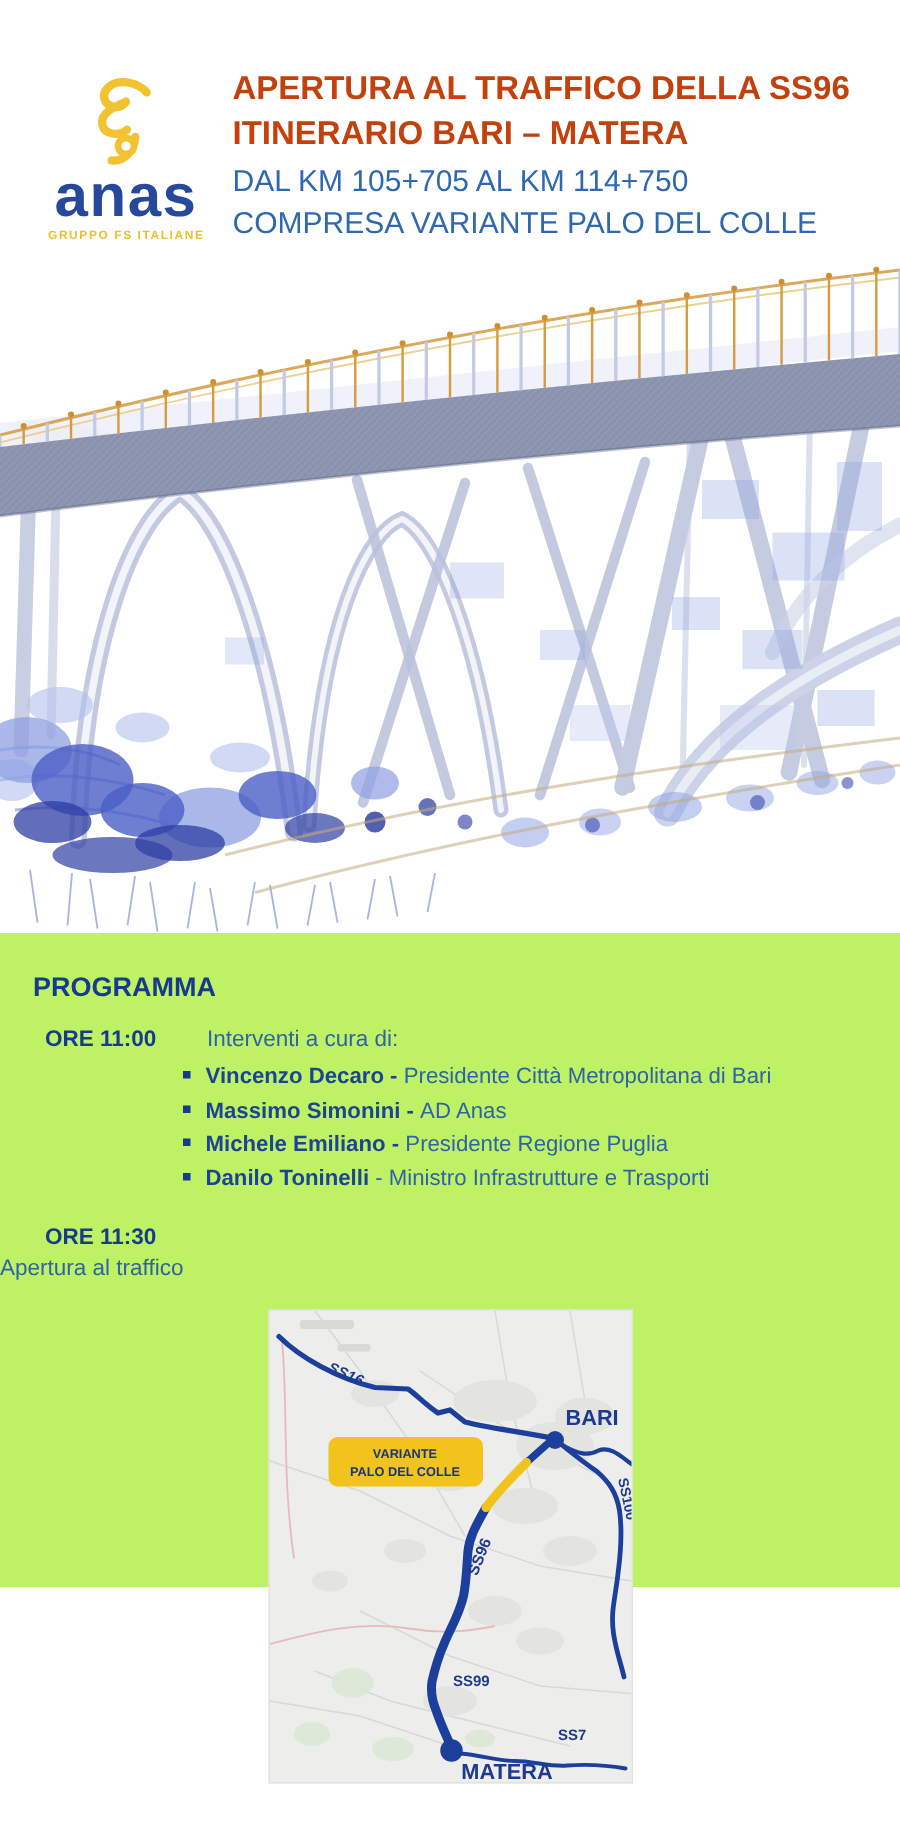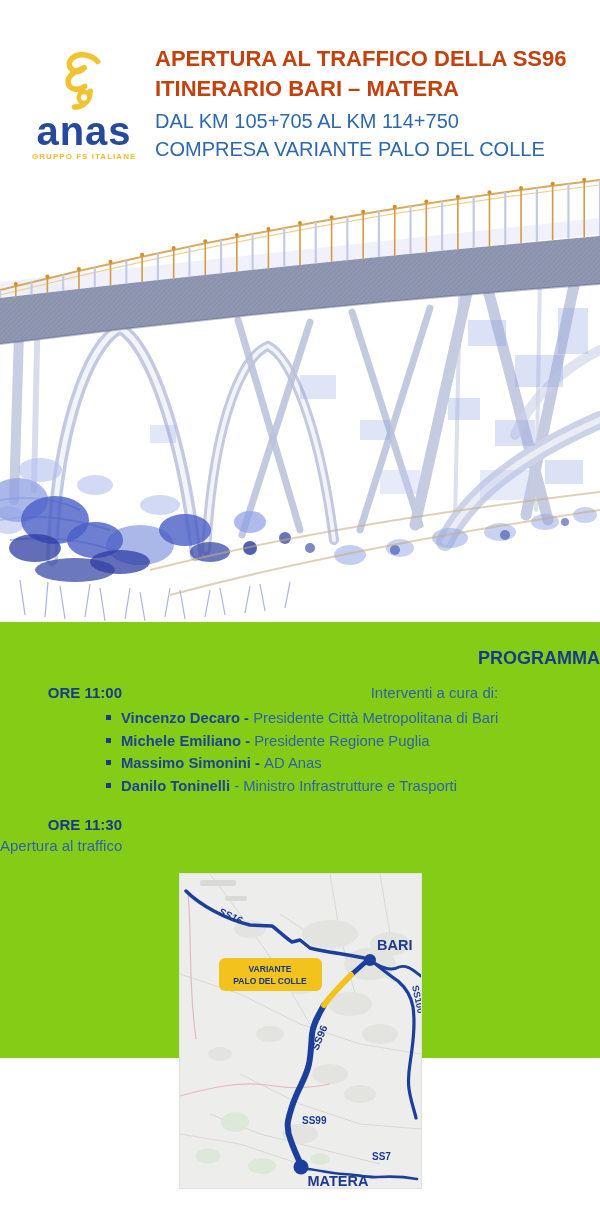--- a/index.html
+++ b/index.html
@@ -11,26 +11,26 @@
   .logo svg{display:block;margin:0 auto;}
   .logo-word{font-size:40px;font-weight:700;color:#27499c;line-height:.85;margin-top:-4px;letter-spacing:1px;}
   .logo-sub{font-size:8px;font-weight:700;color:#eebd2b;letter-spacing:.13em;margin-top:4px;white-space:nowrap;}
   .titles{position:absolute;left:155px;top:44px;right:8px;}
   .title-line{font-size:22px;font-weight:700;color:#c2410c;line-height:30px;white-space:nowrap;}
   .subtitle-line{font-size:20px;color:#2e68ae;line-height:28px;white-space:nowrap;}
   .subtitle-block{margin-top:3px;}
   
   .hero{height:452px;overflow:hidden;}
   
-  .program{height:436px;background:#84cc16;text-align:right;}
+  .program{height:436px;background:#bef264;}
   .program h2{margin:0;padding:26px 0 0 22px;font-size:18px;font-weight:700;color:#173b8c;}
   .prow{display:flex;align-items:flex-start;}
   .prow.first{margin-top:13px;}
   .prow.second{margin-top:17px;flex-direction:column;}
-  .time{flex:none;width:108px;padding-left:14px;font-weight:700;color:#173b8c;font-size:15px;line-height:21px;}
+  .time{flex:none;width:108px;padding-left:30px;font-weight:700;color:#173b8c;font-size:15px;line-height:21px;}
   .desc{font-size:15px;color:#2f63a7;line-height:21px;}
   ul.speakers{list-style:none;margin:4px 0 0 -16px;padding:0;}
   ul.speakers li{display:flex;align-items:baseline;line-height:22.5px;font-size:14.8px;color:#2f63a7;}
   .bullet{flex:none;width:5px;height:5px;background:#173b8c;margin-right:10px;position:relative;top:-3px;}
   .spk-name{font-weight:700;color:#1c4494;white-space:pre;}
   .sep{white-space:pre;}
   .note{margin:18px 22px 0 22px;font-size:13.8px;color:#2f63a7;line-height:24.5px;}
   .map-wrap{margin-top:17px;display:flex;justify-content:center;}
   .map-frame{background:#ededeb;border:1px solid #e2e2df;}
   
@@ -258,25 +258,25 @@
       <div class="time">ORE 11:00</div>
       <div class="desc">
         <div>Interventi a cura di:</div>
         <ul class="speakers">
           <li>
             <span class="bullet"></span>
             <span><span class="spk-name">Vincenzo Decaro</span><span class="sep spk-name"> - </span><span>Presidente Città Metropolitana di Bari</span></span>
           </li>
           <li>
             <span class="bullet"></span>
-            <span><span class="spk-name">Michele Emiliano</span><span class="sep spk-name"> - </span><span>Presidente Regione Puglia</span></span>
+            <span><span class="spk-name">Massimo Simonini</span><span class="sep spk-name"> - </span><span>AD Anas</span></span>
           </li>
           <li>
             <span class="bullet"></span>
-            <span><span class="spk-name">Massimo Simonini</span><span class="sep spk-name"> - </span><span>AD Anas</span></span>
+            <span><span class="spk-name">Michele Emiliano</span><span class="sep spk-name"> - </span><span>Presidente Regione Puglia</span></span>
           </li>
           <li>
             <span class="bullet"></span>
             <span><span class="spk-name">Danilo Toninelli</span><span class="sep"> - </span><span>Ministro Infrastrutture e Trasporti</span></span>
           </li>
         </ul>
       </div>
     </div>
 
     <div class="prow second">

